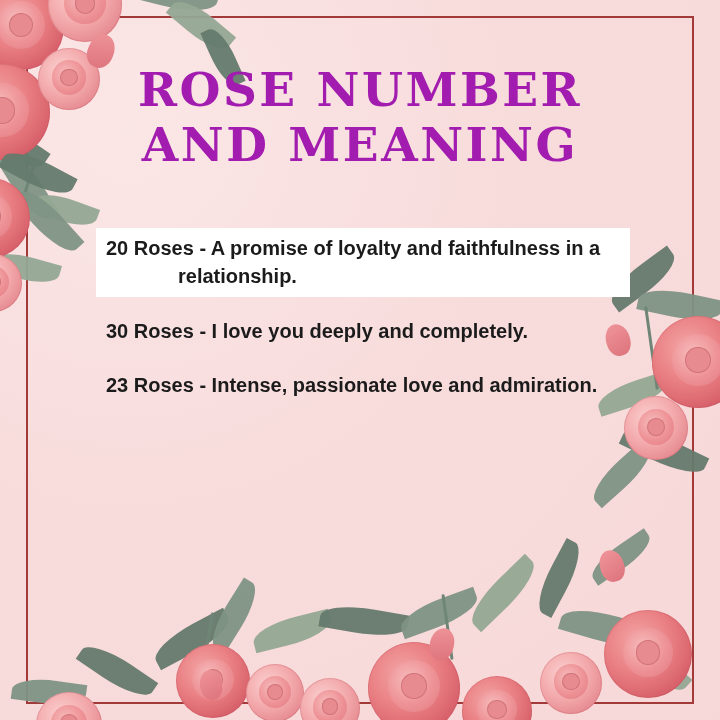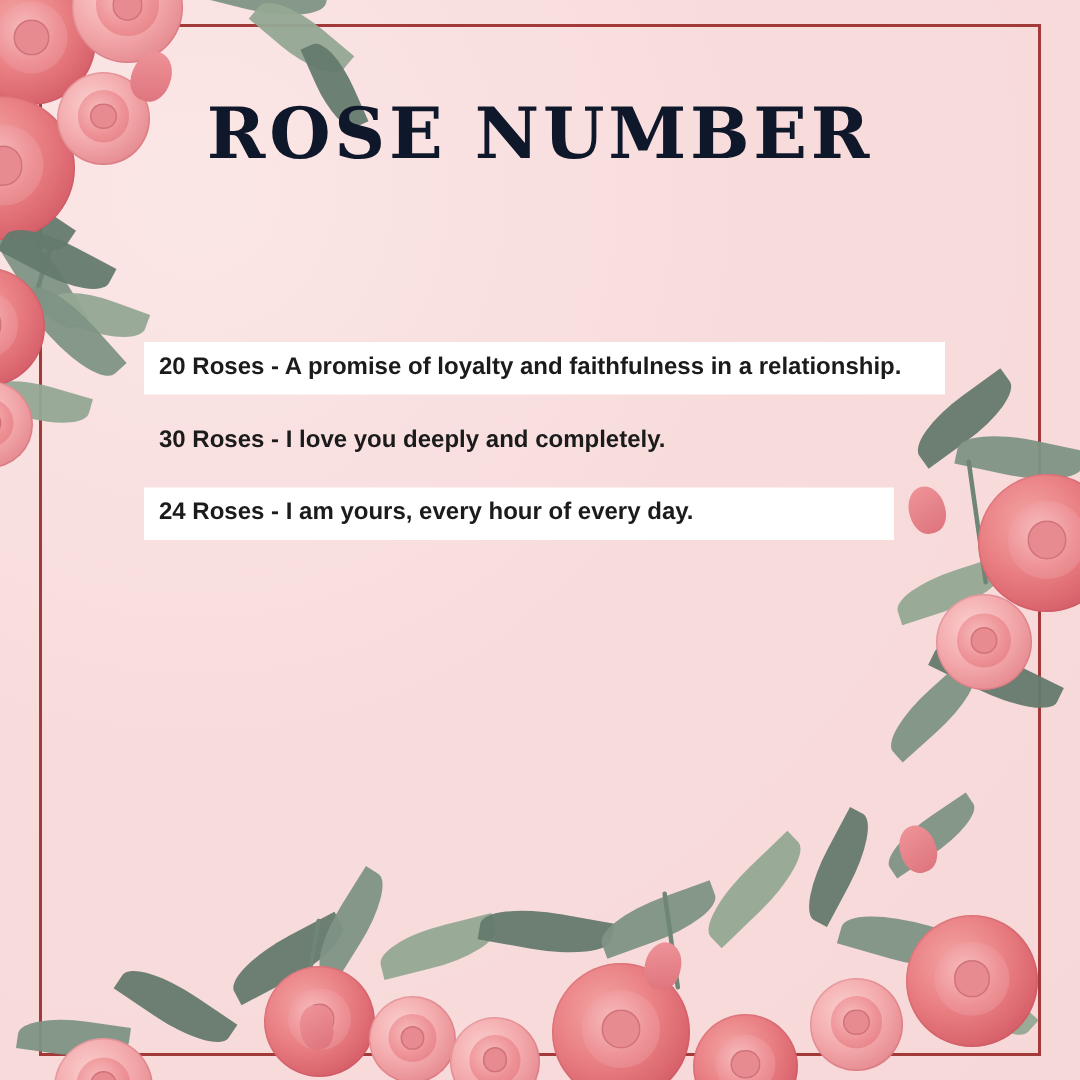--- a/index.html
+++ b/index.html
@@ -47,21 +47,21 @@
     position: absolute;
     top: 62px;
     left: 0;
     width: 720px;
     text-align: center;
     z-index: 40;
   }
   .title-line {
     font-family: "DejaVu Serif", "Liberation Serif", serif;
     font-weight: bold;
-    color: #0f172a;
+    color: #a21caf;
     font-size: 47px;
     letter-spacing: 2.5px;
     line-height: 1.18;
     text-transform: uppercase;
   }
 
   
   #list {
     position: absolute;
     top: 228px;
@@ -76,21 +76,21 @@
     box-sizing: border-box;
   }
   .entry.band {
     background: #ffffff;
   }
   .entry.plain {
     background: transparent;
   }
   .entry-text {
     font-family: "Liberation Sans", sans-serif;
-    font-size: 16px;
+    font-size: 20px;
     font-weight: bold;
     color: #1b1b1b;
     line-height: 1.42;
     text-indent: 0;
     padding-left: 0;
   }
   .entry-text.hang {
     padding-left: 72px;
     text-indent: -72px;
   }
@@ -227,34 +227,35 @@
 
   <div class="deco" style="left:576px; top:520px; width:140px; height:110px;">
     <div class="leaf" style="left:10px; top:26px; width:70px; height:22px; transform:rotate(-34deg);"></div>
     <div class="bud" style="left:24px; top:30px; width:24px; height:32px; transform:rotate(-18deg);"></div>
   </div>
 
   <div id="frame"></div>
 
   <div id="title-block">
     <div class="title-line">ROSE NUMBER</div>
+    <div class="title-line">AND MEANING</div>
   </div>
 
   <div id="list">
 
     <div class="entry band" style="width:534px;">
       <div class="entry-text hang">20 Roses - A promise of loyalty and faithfulness in a relationship.</div>
     </div>
 
     <div class="entry plain" style="width:534px;">
       <div class="entry-text">30 Roses - I love you deeply and completely.</div>
     </div>
 
 
-
-    <div class="entry band" style="width:500px;">
-      <div class="entry-text">24 Roses - I am yours, every hour of every day.</div>
+    <div class="entry plain" style="width:534px;">
+      <div class="entry-text">23 Roses - Intense, passionate love and admiration.</div>
     </div>
 
 
+
   </div>
 
 </div>
 
 </body></html>

